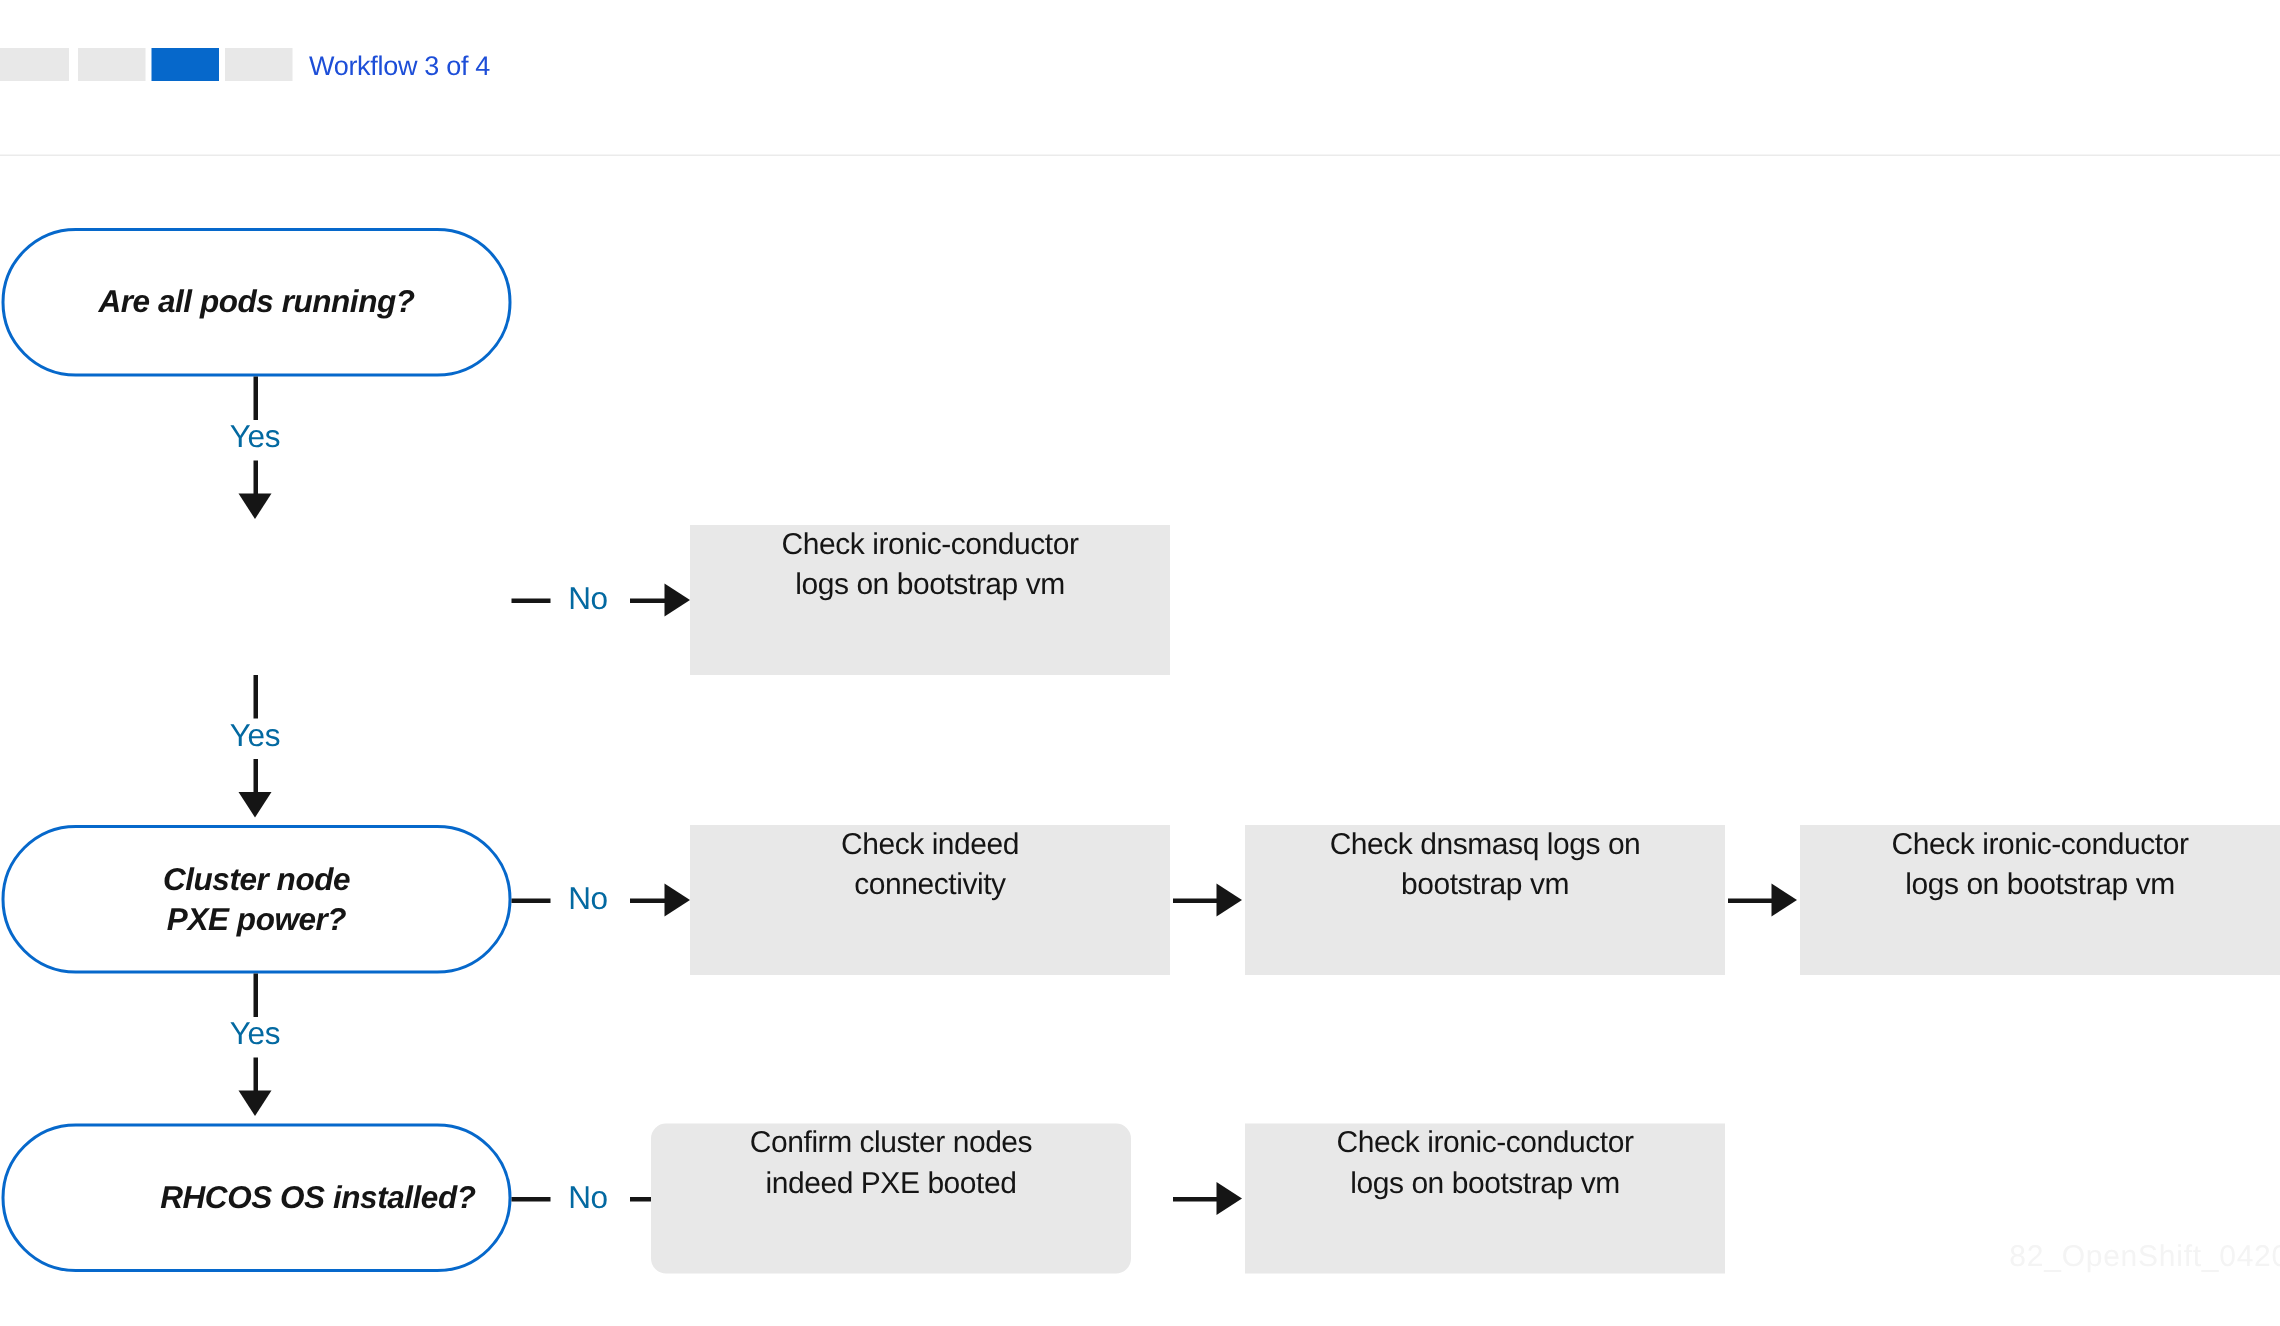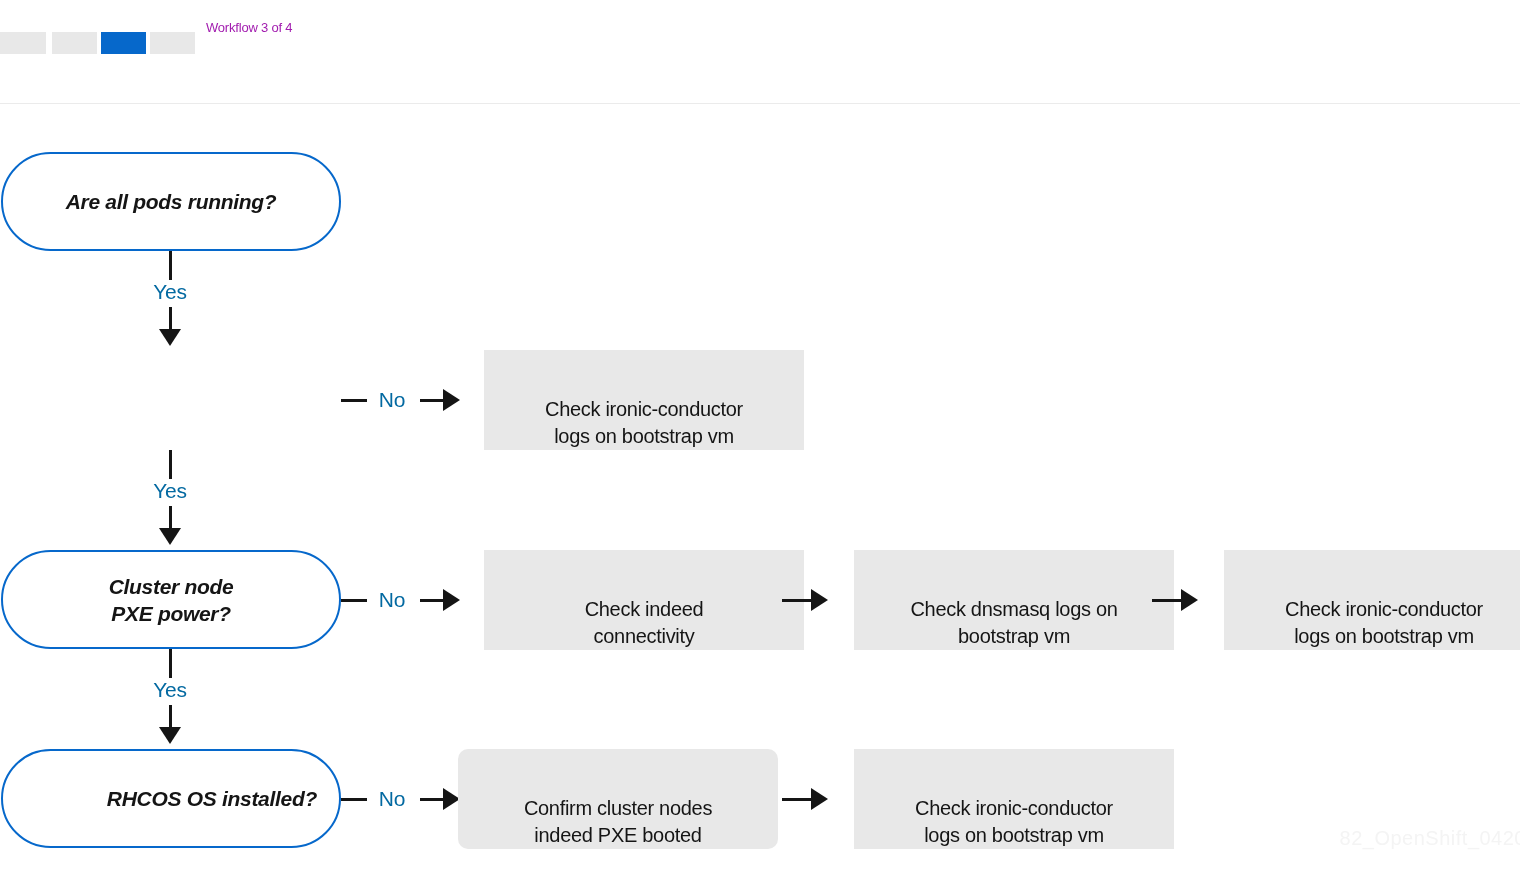--- a/index.html
+++ b/index.html
@@ -32,25 +32,25 @@
   }
   .seg.active { background: #0668cb; }
   .seg.s0 { left: 0px;   width: 46px; }
   .seg.s1 { left: 52px;  width: 45px; }
   .seg.s2 { left: 101px; width: 45px; }
   .seg.s3 { left: 150px; width: 45px; }
 
   #workflow-label {
     position: absolute;
     left: 206px;
-    top: 16px;
-    font-size: 13px;
+    top: 32px;
+    font-size: 18px;
     line-height: 24px;
     letter-spacing: -0.2px;
-    color: #a21caf;
+    color: #1d4ed8;
     white-space: nowrap;
   }
 
   #header-divider {
     position: absolute;
     left: 0;
     top: 103px;
     width: 1520px;
     height: 1px;
     background: #ebebeb;
@@ -85,29 +85,28 @@
     color: #151515;
     padding: 0 22px;
   }
 
   
   .process {
     position: absolute;
     box-sizing: border-box;
     background: #e8e8e8;
     display: flex;
-    align-items: flex-end;
+    align-items: flex-start;
     justify-content: center;
     text-align: center;
     font-size: 20px;
     line-height: 27px;
     letter-spacing: -0.3px;
     color: #151515;
     padding: 0 14px;
-    margin-left: 24px;
   }
 
   
   .edge-label {
     position: absolute;
     font-size: 21px;
     line-height: 24px;
     letter-spacing: -0.2px;
     color: #0369a1;
     text-align: center;

